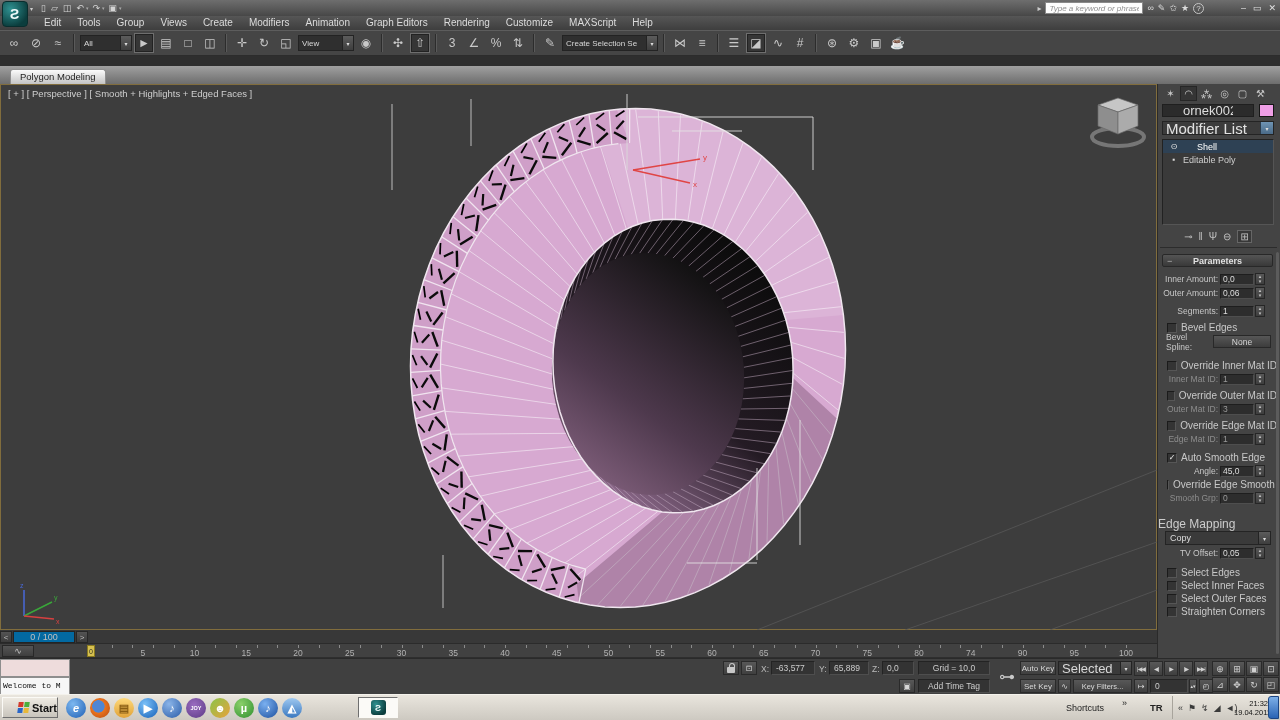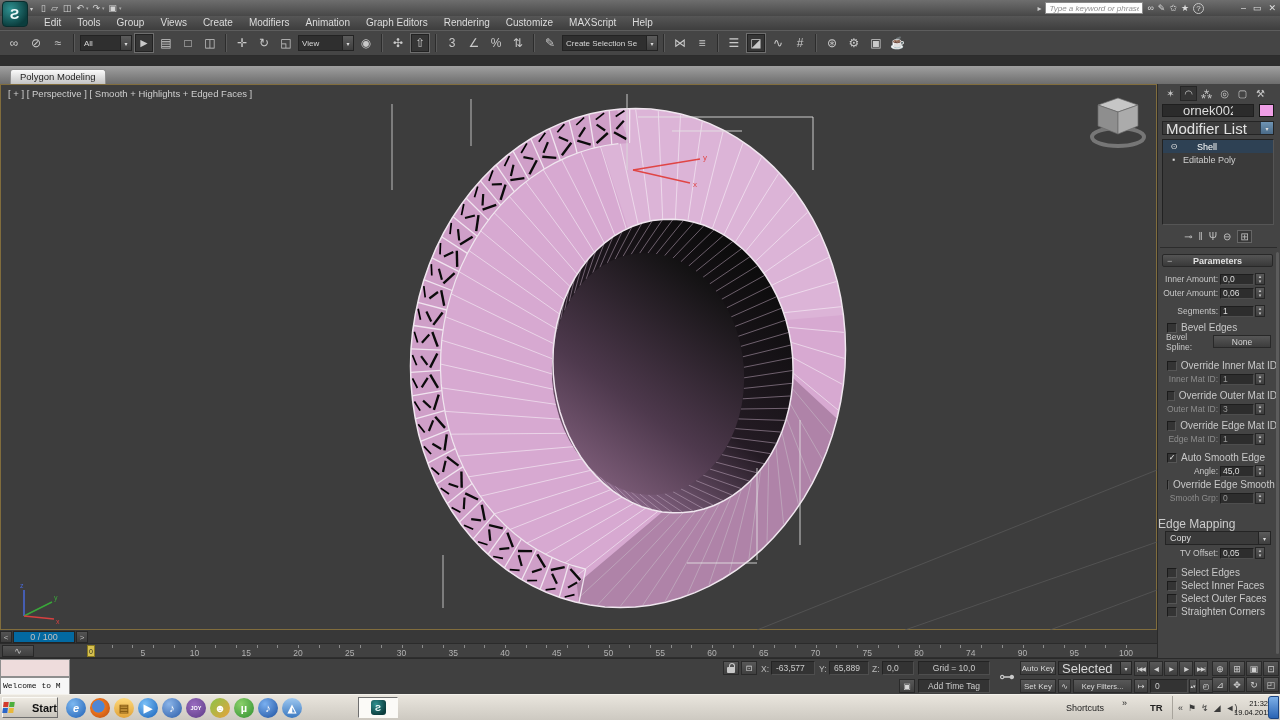--- a/index.html
+++ b/index.html
@@ -167,21 +167,21 @@
   #navgrid { position:absolute; left:1212px; top:2px; display:grid; grid-template-columns:repeat(4,16px);
     grid-auto-rows:15px; gap:1px; }
   .navbtn { background:linear-gradient(#585858,#3f3f3f); border:1px solid #2a2a2a; color:#d0d0d0;
     font-size:9px; display:flex; align-items:center; justify-content:center; }
 
   
   #taskbar { position:absolute; left:0; top:694px; width:1280px; height:26px;
     background:linear-gradient(#e9e5dd,#cdc9c1); border-top:1px solid #f4f2ec; }
   #startbtn { position:absolute; left:2px; top:2px; width:56px; height:21px;
     background:linear-gradient(#eeeae2,#c8c4bc); border:1px solid; border-color:#fbfaf6 #6f6f6f #6f6f6f #fbfaf6;
-    display:flex; align-items:center; justify-content:space-between; gap:3px; font-size:11px; font-weight:bold; color:#111; }
+    display:flex; align-items:center; justify-content:flex-end; gap:3px; font-size:11px; font-weight:bold; color:#111; }
   .winflag { width:11px; height:11px; display:grid; grid-template-columns:5px 5px; grid-template-rows:5px 5px;
     gap:1px; transform:skewX(-8deg); }
   .winflag i { display:block; }
   #ql { position:absolute; left:66px; top:3px; display:flex; gap:4px; align-items:center; }
   .qlicon { width:20px; height:20px; border-radius:50%; display:flex; align-items:center; justify-content:center;
     font-size:11px; font-weight:bold; }
   .qlicon.small { font-size:5.5px; letter-spacing:0; }
   #maxbtn { position:absolute; left:358px; top:2px; width:40px; height:21px; background:#fbfaf7;
     border:1px solid; border-color:#6f6f6f #fbfaf6 #fbfaf6 #6f6f6f; display:flex; align-items:center; justify-content:center; }
   #maxbtn .mlogo { width:15px; height:15px; background:radial-gradient(circle at 32% 30%, #2f9191, #0b3d3d 75%);

